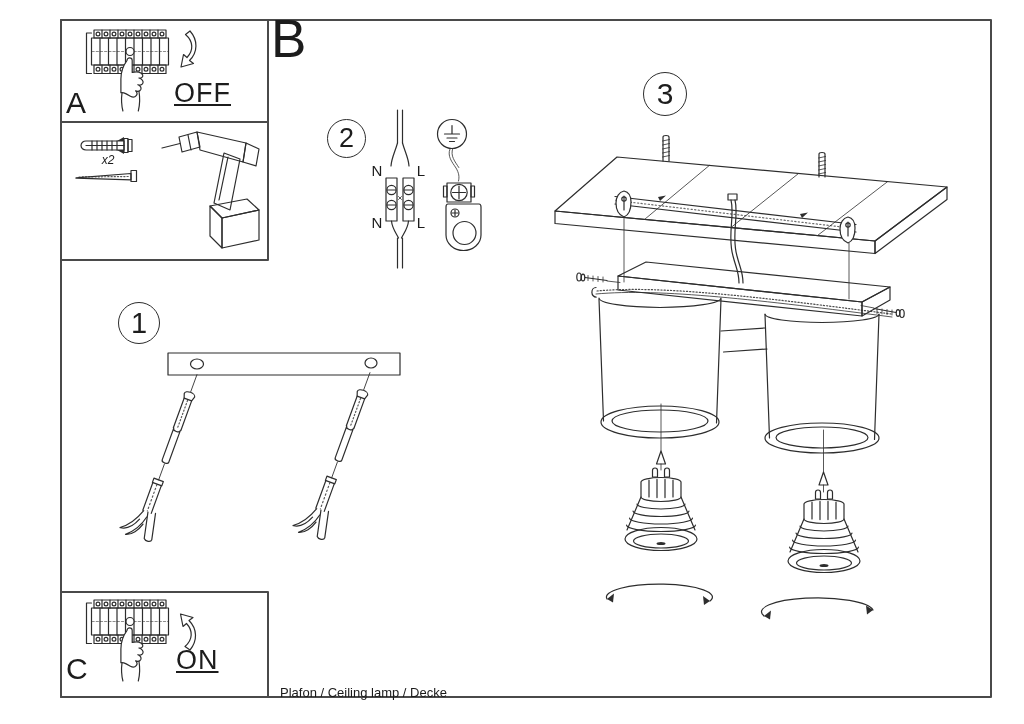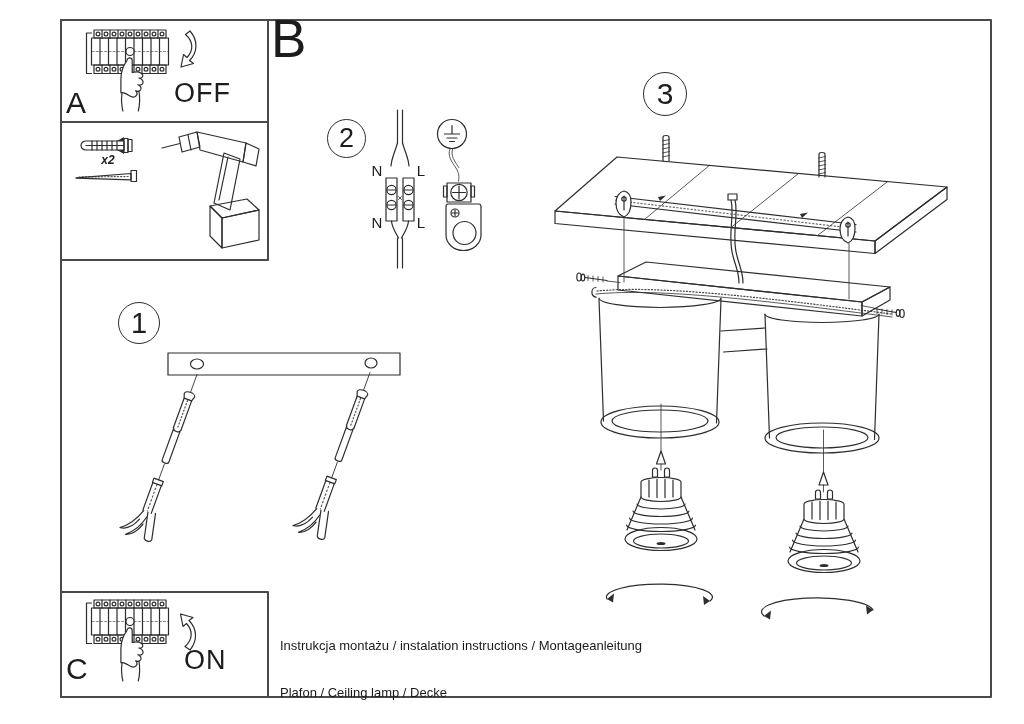--- a/index.html
+++ b/index.html
@@ -6,26 +6,26 @@
   #page{position:relative;width:1024px;height:724px;background:#ffffff;overflow:hidden;
         font-family:"Liberation Sans", sans-serif;color:#1c1c1c;}
   #art{position:absolute;left:0;top:0;}
   #art *{fill:none;stroke:#2d2d2d;stroke-width:1.2;stroke-linecap:round;stroke-linejoin:round;}
   #art .frame{stroke:#4a4a4a;stroke-width:2;}
   #art .fl{fill:#2d2d2d;stroke:none;}
   #art .wf{fill:#ffffff;}
   #art .thin{stroke-width:0.8;}
   .txt{position:absolute;white-space:nowrap;}
   .biglabel{font-size:30px;}
-  .switchword{font-size:27px;letter-spacing:1px;}
+  .switchword{font-size:27px;letter-spacing:1px;text-decoration:underline;}
   .blabel{font-size:53px;line-height:1;}
   .circ{position:absolute;border:1.7px solid #2d2d2d;border-radius:50%;
         display:flex;align-items:center;justify-content:center;color:#1d1d1d;}
   .wirelabel{font-size:15px;width:18px;text-align:center;}
-  .qty{font-size:12px;font-style:italic;width:26px;text-align:center;font-weight:bold;}
+  .qty{font-size:12px;font-style:italic;width:26px;text-align:center;}
   .footer{font-size:13px;color:#1a1a1a;}
 </style>
 </head>
 <body>
 
 <div id="page">
 
 <svg id="art" width="1024" height="724" viewBox="0 0 1024 724">
 
   <defs>
@@ -294,34 +294,33 @@
   <g>
     <path d="M190,650 C197.5,641 197.5,629 189,620.5 L193,617.5 L180.5,614 L183,626.5 L186.5,623.5
              C193,630.5 193,639.5 185,646.5 Z" class="wf"></path>
   </g>
 </svg>
 
 <span class="txt biglabel" style="left:66px;top:86px;">A</span>
 <span class="txt switchword" style="left:174px;top:78px;">OFF</span>
 <span class="txt blabel" style="left:271px;top:12px;">B</span>
 <span class="txt biglabel" style="left:66px;top:652px;">C</span>
-<span class="txt switchword" style="left:184px;top:645px;">ON</span>
+<span class="txt switchword" style="left:176px;top:645px;">ON</span>
 <span class="txt qty" style="left:95px;top:153px;">x2</span>
 
 <div class="circ" style="left:118px;top:302px;width:40px;height:40px;font-size:29px;">
       <span>1</span>
     </div>
 <div class="circ" style="left:327px;top:119px;width:37px;height:37px;font-size:27px;">
       <span>2</span>
     </div>
 <div class="circ" style="left:643px;top:72px;width:42px;height:42px;font-size:30px;">
       <span>3</span>
     </div>
 
 <span class="txt wirelabel" style="left:368px;top:162px;">N</span>
 <span class="txt wirelabel" style="left:412px;top:162px;">L</span>
 <span class="txt wirelabel" style="left:368px;top:214px;">N</span>
 <span class="txt wirelabel" style="left:412px;top:214px;">L</span>
 
-<span class="txt footer" style="left:280px;top:638px;">Instrukcja montażu / instalation instructions / Montageanleitung</span>
 <span class="txt footer" style="left:280px;top:685px;">Plafon / Ceiling lamp / Decke</span>
 
 </div>
 
 </body></html>

